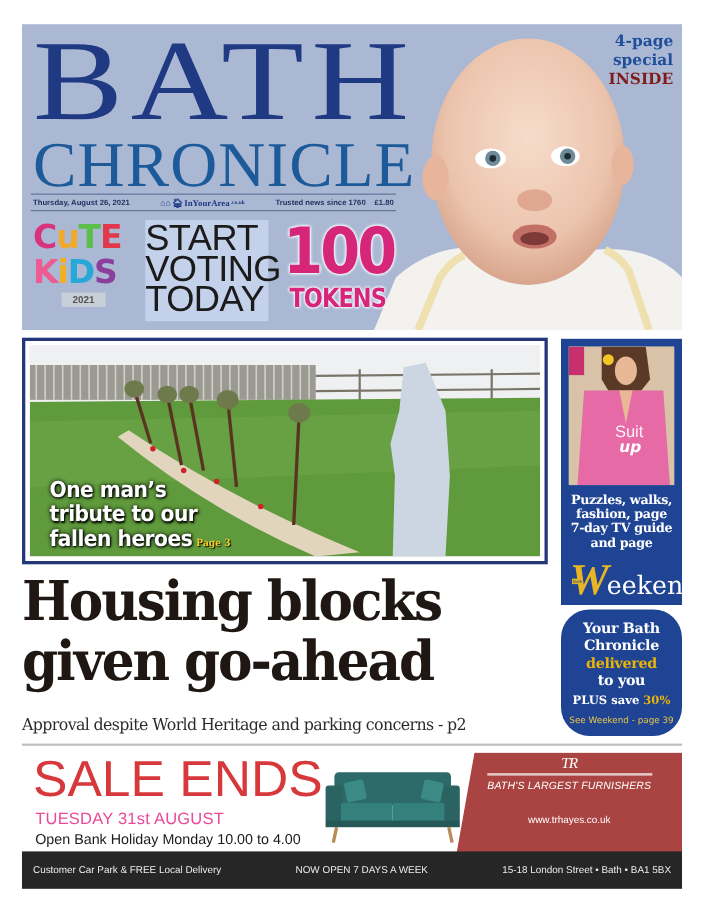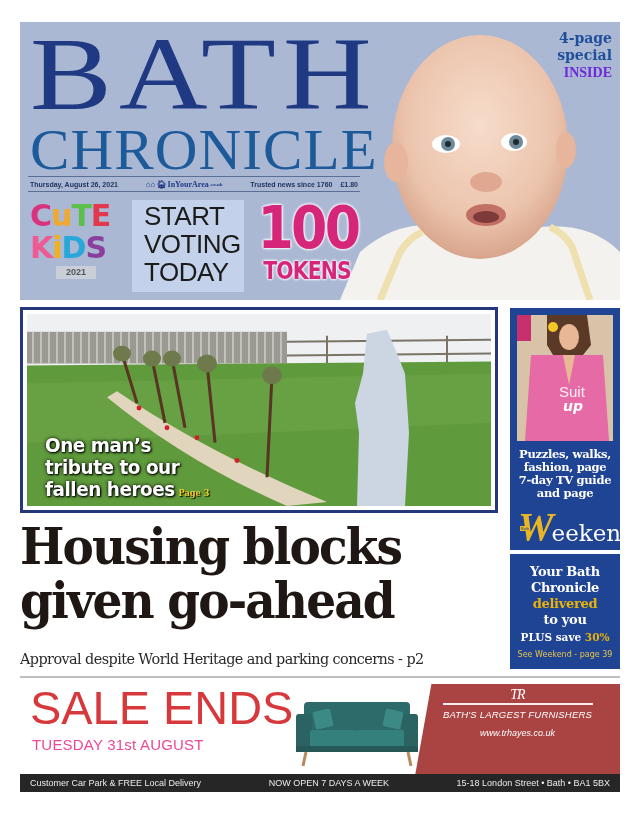--- a/index.html
+++ b/index.html
@@ -39,40 +39,40 @@
   .cute-logo .row1, .cute-logo .row2 {
     font-family: "DejaVu Sans", sans-serif; font-weight: bold; font-size: 30px; line-height: 32px;
     display: flex; letter-spacing: -1px;
   }
   .cute-logo .year {
     margin-left: 26px; margin-top: 2px; width: 40px; height: 13px; background: #c9cfd8;
     font-size: 9px; font-weight: bold; color: #555; text-align: center; line-height: 13px;
   }
   .vote-box {
     position: absolute; left: 112px; top: 178px; width: 112px; height: 92px;
-    background: #c3d1ea; padding: 2px 12px;
+    background: #c3d1ea; padding: 2px 0;
     font-family: "Liberation Sans", sans-serif; color: #1b1b1b;
-    font-size: 26px; line-height: 28px; letter-spacing: -0.5px;
+    font-size: 33px; line-height: 28px; letter-spacing: -0.5px;
   }
   .tokens {
     position: absolute; left: 232px; top: 176px; width: 110px; height: 94px; text-align: center;
     font-family: "DejaVu Sans", sans-serif; font-weight: bold; color: #d6267a;
     -webkit-text-stroke: 0px; text-shadow: 0 0 3px #fff, 0 0 3px #fff, 0 0 3px #fff;
   }
   .tokens .num { font-size: 58px; line-height: 60px; letter-spacing: -3px; transform: scaleX(0.9); }
   .tokens .word { font-size: 24px; line-height: 26px; letter-spacing: -1px; transform: scaleX(0.85); }
 
   .baby-photo {
     position: absolute; left: 320px; top: 0; width: 280px; height: 278px;
   }
   .special {
     position: absolute; right: 8px; top: 8px; text-align: right;
     font-family: "DejaVu Serif", serif; font-weight: bold; font-size: 14px; line-height: 17px; color: #1f4f9a;
   }
-  .special .inside { color: #6d28d9; font-family: Liberation Serif, serif; }
+  .special .inside { color: #7f1d1d; }
 
   
   .photo-story {
     position: absolute; left: 20px; top: 307px; width: 478px; height: 206px;
     border: 3px solid #24377a; background: #fff; padding: 4px;
   }
   .photo-inner { position: relative; width: 100%; height: 100%; overflow: hidden; background: #e9ecef; }
   .photo-caption {
     position: absolute; left: 18px; top: 120px;
     font-family: "DejaVu Sans", sans-serif; font-weight: bold; color: #fff;
@@ -107,21 +107,21 @@
   }
   .weekend-logo .rest {
     font-family: "DejaVu Serif", serif; font-weight: normal; font-size: 23px; color: #fff; margin-left: -2px; line-height: 22px; text-align: right;
   }
   .weekend-logo .tiny {
     position: absolute; left: 2px; top: 12px; font-size: 4px; color: #1f4493; background: #e8b624; padding: 0 1px;
   }
   .subs-panel {
     position: absolute; left: 510px; top: 554px; width: 110px; height: 115px;
     background: #1f4493; text-align: center; padding-top: 10px;
-    font-family: "DejaVu Serif", serif; font-weight: bold; color: #fff;
+    font-family: "DejaVu Serif", serif; font-weight: bold; color: #fff; border-radius: 26px;
   }
   .subs-panel .big { font-size: 13px; line-height: 16px; letter-spacing: -0.3px; }
   .subs-panel .gold { color: #eab308; }
   .subs-panel .plus { font-size: 10.5px; line-height: 16px; margin-top: 1px; }
   .subs-panel .see { font-size: 8px; font-weight: normal; color: #e8c34a; margin-top: 5px; font-family: "DejaVu Sans", sans-serif; }
 
   
   .headline {
     position: absolute; left: 20px; top: 520px; width: 485px;
     font-family: "DejaVu Serif", serif; font-weight: bold; color: #1f1714;
@@ -151,23 +151,23 @@
   .sofa { position: absolute; left: 272px; top: 14px; width: 130px; height: 72px; }
   .hayes-panel {
     position: absolute; left: 395px; top: 2px; width: 205px; height: 92px;
     background: #a94442; clip-path: polygon(8% 0, 100% 0, 100% 100%, 0 100%);
     color: #fff; text-align: center;
   }
   .hayes-panel .tr { font-family: "Liberation Serif", serif; font-style: italic; font-size: 14px; margin-top: 3px; letter-spacing: -1px; }
   .hayes-panel .line { width: 150px; height: 1px; background: #fff; margin: 0 auto; opacity: 0.9; }
   .hayes-panel .name { font-family: "Liberation Serif", serif; font-size: 34px; line-height: 34px; letter-spacing: 1px; }
   .hayes-panel .tag { font-size: 9.5px; margin-top: 4px; letter-spacing: 0.2px; font-style: italic; }
-  .hayes-panel .web { font-size: 9px; margin-top: 8px; font-style: italic; }
+  .hayes-panel .web { font-size: 9px; margin-top: 20px; }
   .ad-footer {
-    position: absolute; left: 0; top: 92px; width: 600px; height: 18px; background: #262626;
+    position: absolute; left: 0; top: 92px; width: 600px; height: 34px; background: #262626;
     display: flex; align-items: center; justify-content: space-between; padding: 0 10px;
     color: #ececec; font-size: 9px;
   }
 </style>
 </head>
 <body>
 
 <div class="masthead">
   <div class="title-bath">BATH</div>
   <div class="title-chronicle">CHRONICLE</div>
@@ -368,20 +368,21 @@
 <div class="headline">
   <div>Housing blocks</div>
   <div>given go-ahead</div>
 </div>
 <div class="standfirst">Approval despite World Heritage and parking concerns - p2</div>
 <div class="rule"></div>
 
 <div class="advert">
   <div class="sale-ends">SALE ENDS</div>
   <div class="sale-date">TUESDAY 31st AUGUST</div>
+  <div class="sale-hours">Open Bank Holiday Monday 10.00 to 4.00</div>
 
   <svg class="sofa" viewBox="0 0 130 72">
     <rect x="12" y="6" width="106" height="30" rx="4" fill="#2c6b69"></rect>
     <rect x="4" y="18" width="16" height="34" rx="3" fill="#2a6361"></rect>
     <rect x="110" y="18" width="16" height="34" rx="3" fill="#2a6361"></rect>
     <rect x="18" y="34" width="47" height="18" rx="2" fill="#34807d"></rect>
     <rect x="65" y="34" width="47" height="18" rx="2" fill="#34807d"></rect>
     <rect x="22" y="14" width="18" height="18" rx="2" fill="#3b8a86" transform="rotate(-12 31 23)"></rect>
     <rect x="92" y="14" width="18" height="18" rx="2" fill="#3b8a86" transform="rotate(12 101 23)"></rect>
     <rect x="4" y="50" width="122" height="6" fill="#255856"></rect>

